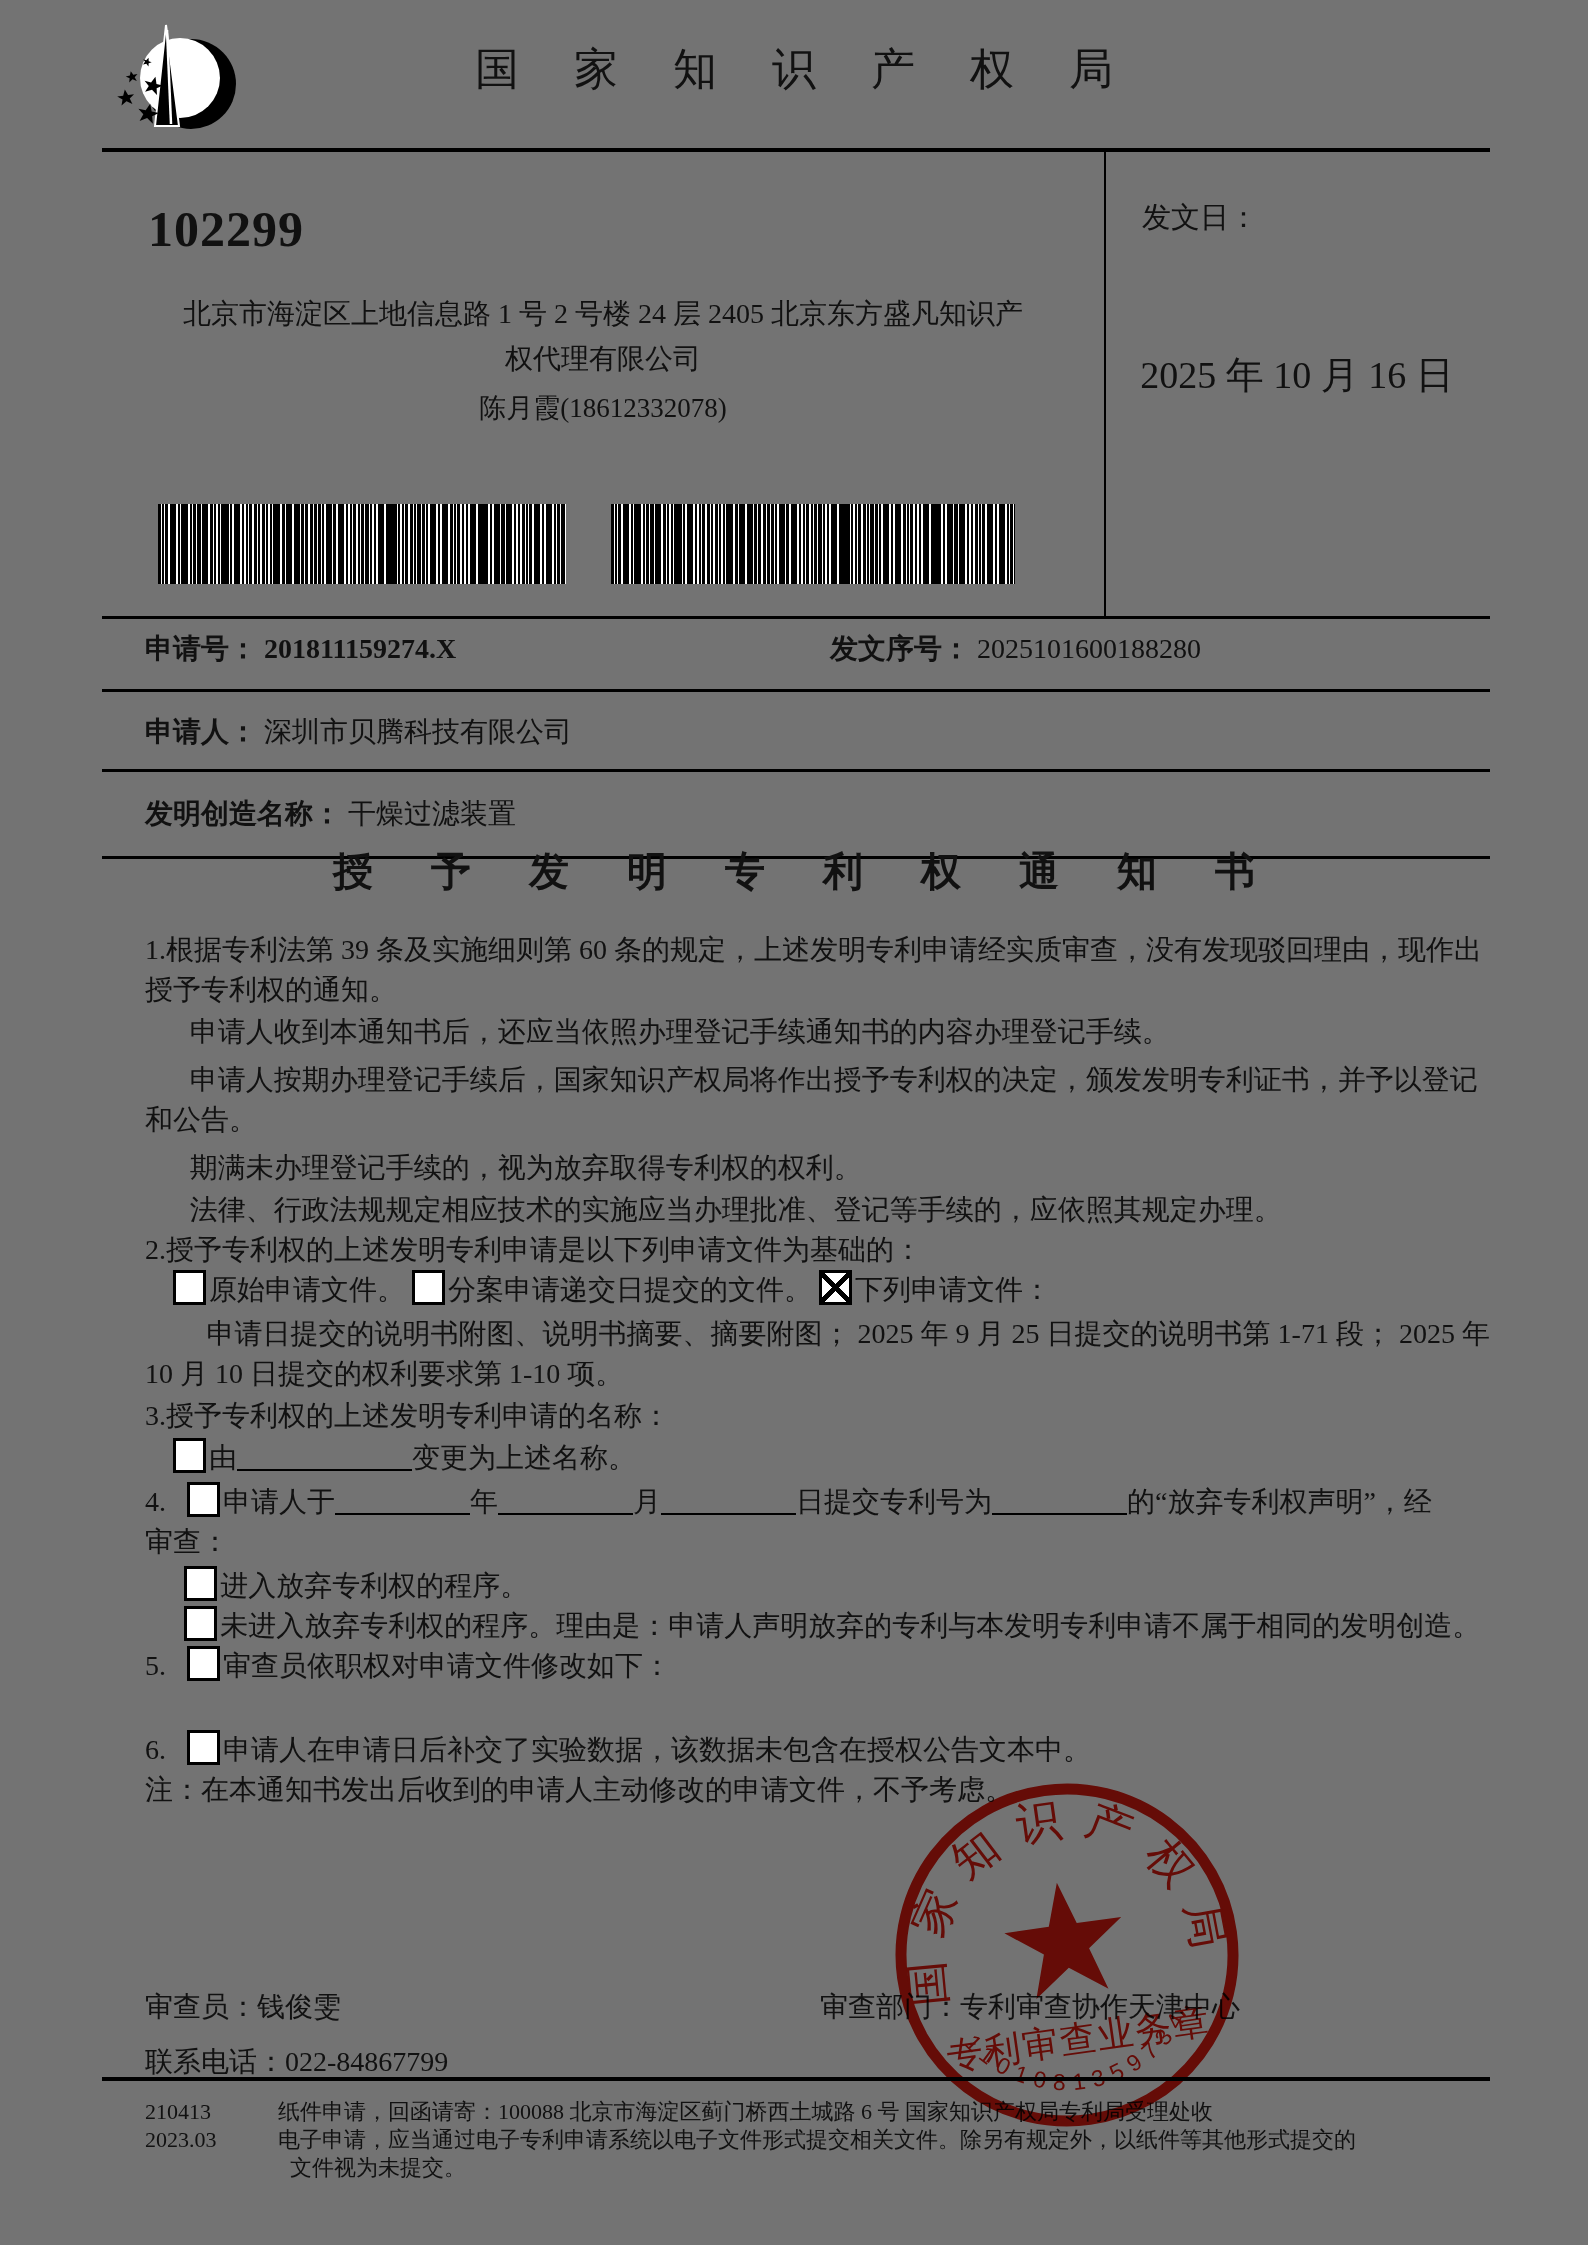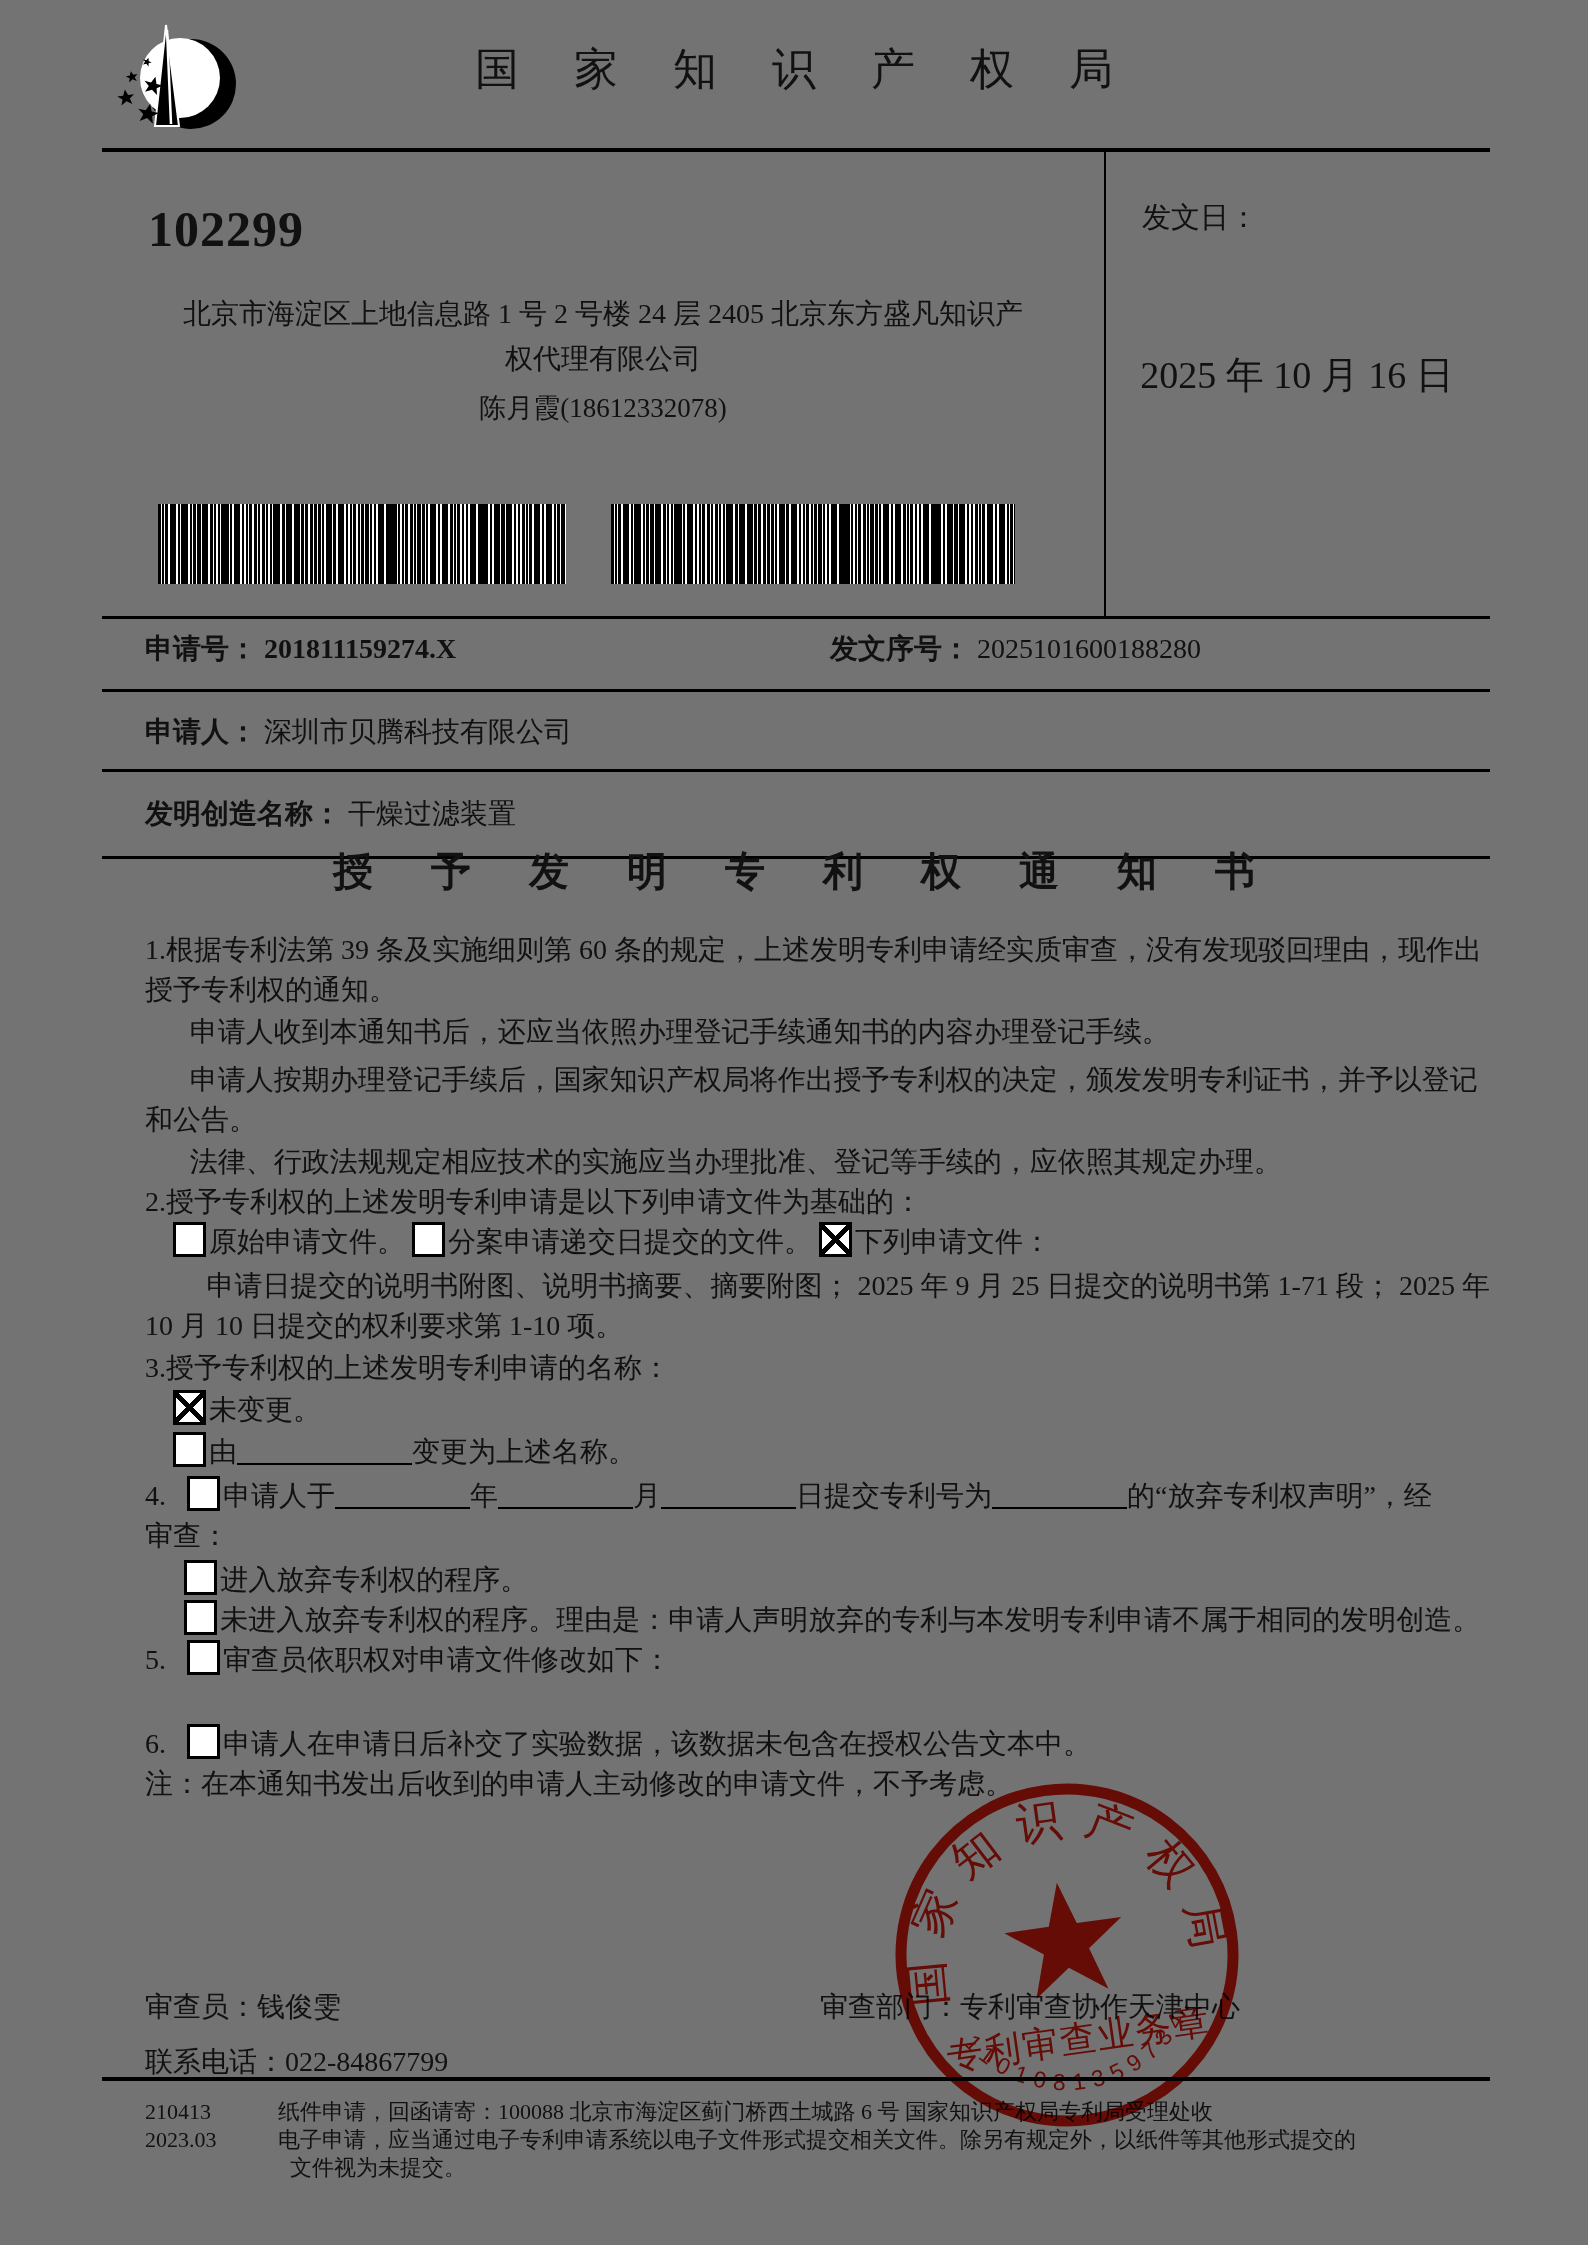--- a/index.html
+++ b/index.html
@@ -104,32 +104,30 @@
     <span class="fval">干燥过滤装置</span>
   </div>
   <div class="rule" style="top:856px;left:102px;width:1388px;height:3px;"></div>
 
   <div class="abs" id="notice-title">授 予 发 明 专 利 权 通 知 书</div>
 
   <div id="body">
     <p>1.根据专利法第 39 条及实施细则第 60 条的规定，上述发明专利申请经实质审查，没有发现驳回理由，现作出授予专利权的通知。</p>
     <p class="ind" style="margin-top:2px;">申请人收到本通知书后，还应当依照办理登记手续通知书的内容办理登记手续。</p>
     <p class="ind" style="margin-top:8px;">申请人按期办理登记手续后，国家知识产权局将作出授予专利权的决定，颁发发明专利证书，并予以登记和公告。</p>
+    <p class="ind" style="margin-top:8px;">期满未办理登记手续的，视为放弃取得专利权的权利。</p>
     <p class="ind" style="margin-top:2px;">法律、行政法规规定相应技术的实施应当办理批准、登记等手续的，应依照其规定办理。</p>
     <p>2.授予专利权的上述发明专利申请是以下列申请文件为基础的：</p>
     <p style="padding-left:1em;">
       <span class="cb"></span><span>原始申请文件。</span>
       <span class="cb"></span><span>分案申请递交日提交的文件。</span>
       <span class="cb checked"></span><span>下列申请文件：</span>
     </p>
     <p style="margin-top:4px;text-indent:2.2em;">申请日提交的说明书附图、说明书摘要、摘要附图； 2025 年 9 月 25 日提交的说明书第 1-71 段； 2025 年 10 月 10 日提交的权利要求第 1-10 项。</p>
     <p style="margin-top:2px;">3.授予专利权的上述发明专利申请的名称：</p>
-    <p style="margin-top:2px;padding-left:1em;">
-      <span class="cb checked"></span><span>未变更。</span>
-    </p>
     <p style="margin-top:2px;padding-left:1em;">
       <span class="cb"></span><span>由</span><span class="blank w175"></span><span>变更为上述名称。</span>
     </p>
     <p style="margin-top:4px;white-space:nowrap;">
       <span>4.</span>
       <span class="cb" style="margin-left:14px;"></span><span>申请人于</span><span class="blank w135"></span><span>年</span><span class="blank w135"></span><span>月</span><span class="blank w135"></span><span>日提交专利号为</span><span class="blank w135"></span><span>的“放弃专利权声明”，经</span>
     </p>
     <p>审查：</p>
     <p style="margin-top:4px;padding-left:1.4em;">
       <span class="cb"></span><span>进入放弃专利权的程序。</span>

